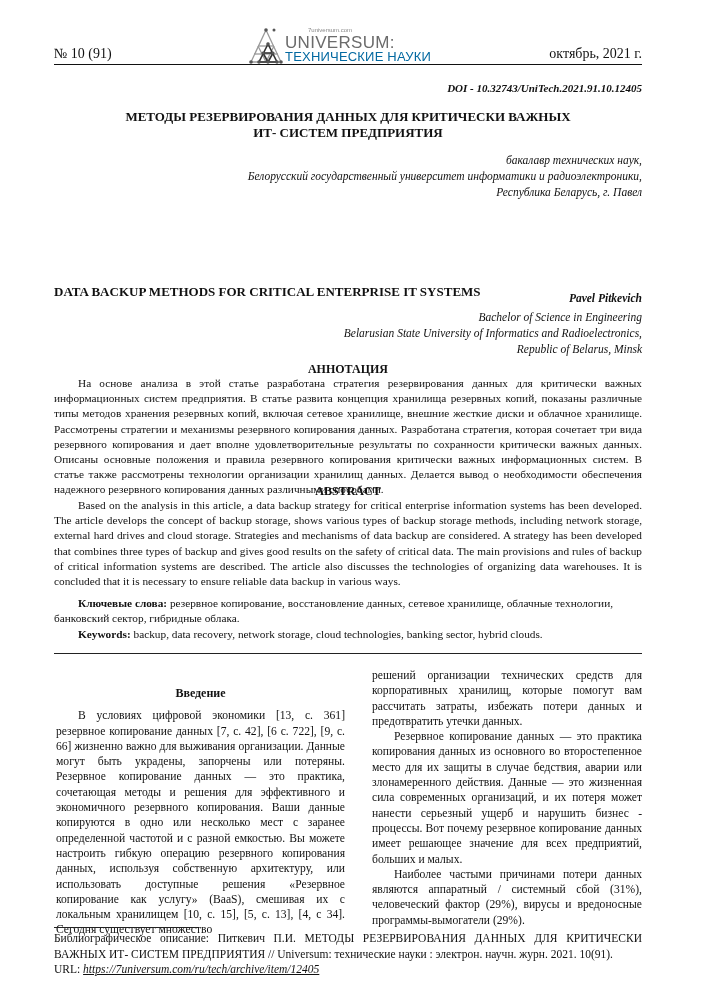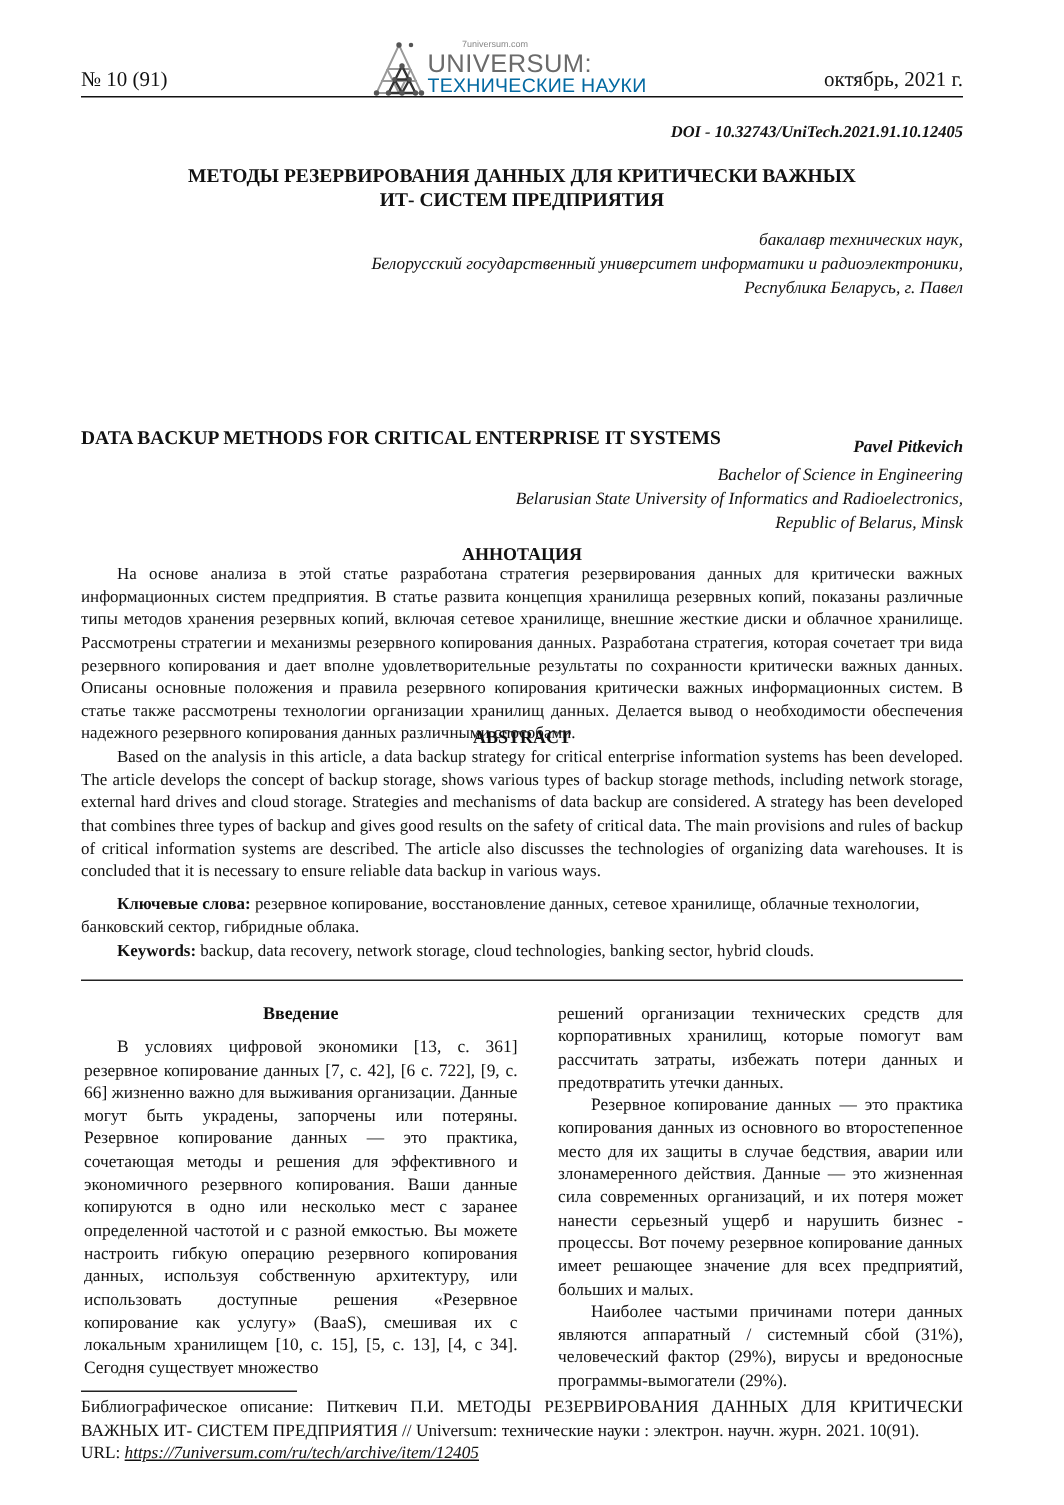--- a/index.html
+++ b/index.html
@@ -22,21 +22,21 @@
   .section-head { left: 54px; right: 67px; text-align: center; font-size: 12px; font-weight: bold; }
   .para { left: 54px; right: 67px; font-size: 11.3px; line-height: 15.2px; text-align: justify; text-indent: 24px; }
   .kw { left: 54px; right: 67px; font-size: 11.3px; line-height: 15.2px; text-indent: 24px; }
   .kw b { font-weight: bold; }
   .sep { left: 54px; right: 67px; top: 653px; border-top: 1px solid #222; }
   .col { font-size: 11.6px; line-height: 15.3px; text-align: justify; }
   .col-left { left: 56px; width: 289px; top: 668px; }
   .col-right { left: 372px; width: 270px; top: 668px; }
   .col p { margin: 0; text-indent: 22px; }
   .col .noindent { text-indent: 0; }
-  .col-head { text-align: center; font-weight: bold; font-size: 12px; margin-bottom: 7px; text-indent: 0 !important; }
+  .col-head { text-align: center; font-weight: bold; font-size: 12px; margin-bottom: 7px; text-indent: 0 !important; margin-top: 18px; }
   .foot-rule { left: 54px; width: 144px; top: 927px; border-top: 1px solid #222; }
   .foot { left: 54px; right: 67px; top: 931px; font-size: 11.5px; line-height: 15.5px; text-align: justify; }
   .foot a { color: #111; font-style: italic; text-decoration: underline; }
 </style>
 </head>
 <body>
 
 <div class="abs header-left">№ 10 (91)</div>
 <div class="abs logo">
   <svg width="36" height="38" viewBox="0 0 36 38" style="position:absolute;left:0;top:0">

